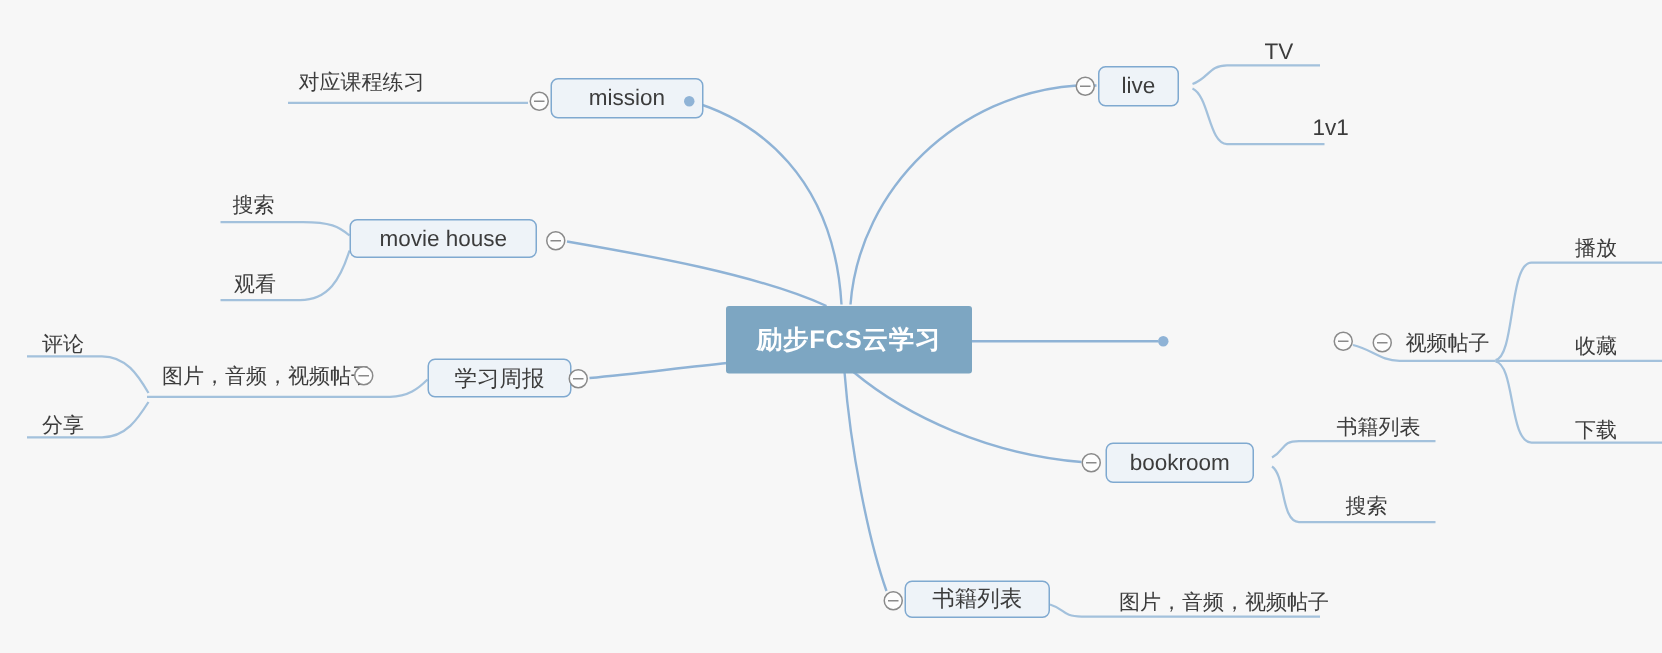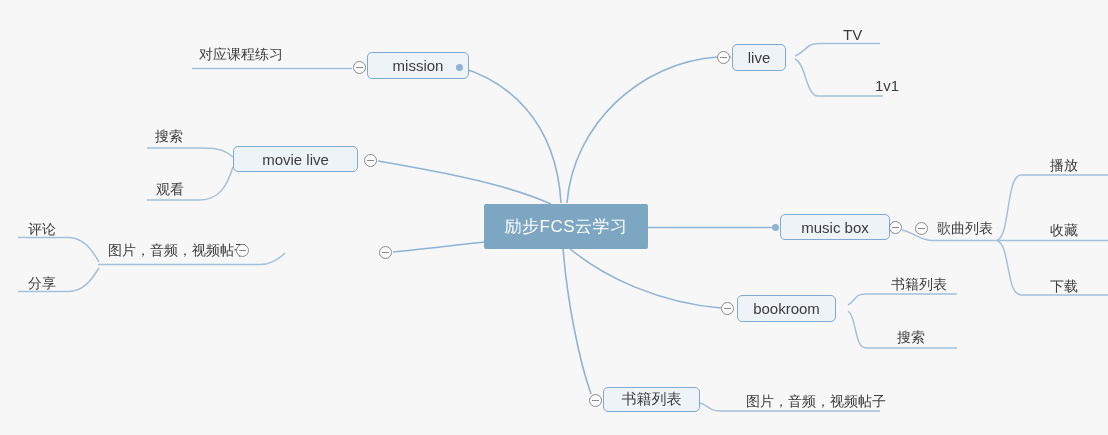--- a/index.html
+++ b/index.html
@@ -6,21 +6,21 @@
   body{font-family:"Liberation Sans","DejaVu Sans",sans-serif;background:var(--bg,#f7f7f7);}
   .stage{position:relative;width:1108px;height:435px;overflow:hidden;background:var(--bg,#f7f7f7);}
   .stage svg{position:absolute;left:0;top:0;}
   .edge{fill:none;stroke:var(--edge,#8fb3d6);stroke-width:1.6;}
   .twig{fill:none;stroke:var(--twig,#a3c1dc);stroke-width:1.5;}
   .node{position:absolute;box-sizing:border-box;display:flex;align-items:center;justify-content:center;
         background:var(--nodeFill,#eef3f8);border:1.4px solid var(--nodeBorder,#7fa9d0);
         border-radius:5px;color:var(--text,#3c3c3c);font-size:15px;cursor:default;}
   .root-node{position:absolute;box-sizing:border-box;display:flex;align-items:center;justify-content:center;
         background:var(--rootFill,#7da6c2);border-radius:2px;color:var(--rootText,#ffffff);
-        font-size:17px;font-weight:normal;letter-spacing:.5px;}
+        font-size:17px;font-weight:bold;letter-spacing:.5px;}
   .linelabel{position:absolute;color:var(--text,#3c3c3c);font-size:14px;white-space:nowrap;cursor:default;}
   .linelabel.en{font-size:15px;text-align:right;}
   .expander{position:absolute;width:13px;height:13px;box-sizing:border-box;border:1px solid #8a8a8a;
         border-radius:50%;background:#fdfdfd;cursor:pointer;}
   .expander::before{content:"";position:absolute;left:2px;right:2px;top:5px;border-top:1.2px solid #8a8a8a;}
   .dot{position:absolute;width:7px;height:7px;border-radius:50%;background:var(--edge,#6f9fc4);}
 </style>
 </head>
 <body>
 
@@ -49,36 +49,36 @@
     <path class="edge" d="M569,248 C605,278 660,303 721,308"></path>
     <path class="twig" d="M848,305 C857,300 854,294 866,294 L957,294"></path>
     <path class="twig" d="M848,311 C857,317 854,348 866,348 L957,348"></path>
     <path class="edge" d="M563,248 C567,300 579,360 591,394"></path>
     <path class="twig" d="M700,403 C710,406 708,411 721,411 L880,411"></path>
   </svg>
 
   <div class="root-node" style="left:484px;top:204px;width:164px;height:45px">励步FCS云学习</div>
 
   <div class="node" style="left:367px;top:52px;width:102px;height:27px">mission</div>
-  <div class="node" style="left:233px;top:146px;width:125px;height:26px">movie live</div>
+  <div class="node" style="left:233px;top:146px;width:125px;height:26px">movie house</div>
+  <div class="node" style="left:285px;top:239px;width:96px;height:26px">学习周报</div>
   <div class="node" style="left:732px;top:44px;width:54px;height:27px">live</div>
-  <div class="node" style="left:780px;top:214px;width:110px;height:26px">music box</div>
   <div class="node" style="left:737px;top:295px;width:99px;height:27px">bookroom</div>
   <div class="node" style="left:603px;top:387px;width:97px;height:25px">书籍列表</div>
 
   <div class="linelabel" style="left:199px;top:46px">对应课程练习</div>
   <div class="linelabel" style="left:155px;top:128px">搜索</div>
   <div class="linelabel" style="left:156px;top:181px">观看</div>
   <div class="linelabel" style="left:108px;top:242px">图片，音频，视频帖子</div>
   <div class="linelabel" style="left:28px;top:221px">评论</div>
   <div class="linelabel" style="left:28px;top:275px">分享</div>
 
   <div class="linelabel en" style="left:843px;top:26px">TV</div>
   <div class="linelabel en" style="left:875px;top:77px">1v1</div>
-  <div class="linelabel" style="left:937px;top:220px">歌曲列表</div>
+  <div class="linelabel" style="left:937px;top:220px">视频帖子</div>
   <div class="linelabel" style="left:1050px;top:157px">播放</div>
   <div class="linelabel" style="left:1050px;top:222px">收藏</div>
   <div class="linelabel" style="left:1050px;top:278px">下载</div>
   <div class="linelabel" style="left:891px;top:276px">书籍列表</div>
   <div class="linelabel" style="left:897px;top:329px">搜索</div>
   <div class="linelabel" style="left:746px;top:393px">图片，音频，视频帖子</div>
 
   <div class="expander" style="left:353px;top:61px"></div>
   <div class="expander" style="left:364px;top:154px"></div>
   <div class="expander" style="left:379px;top:246px"></div>

